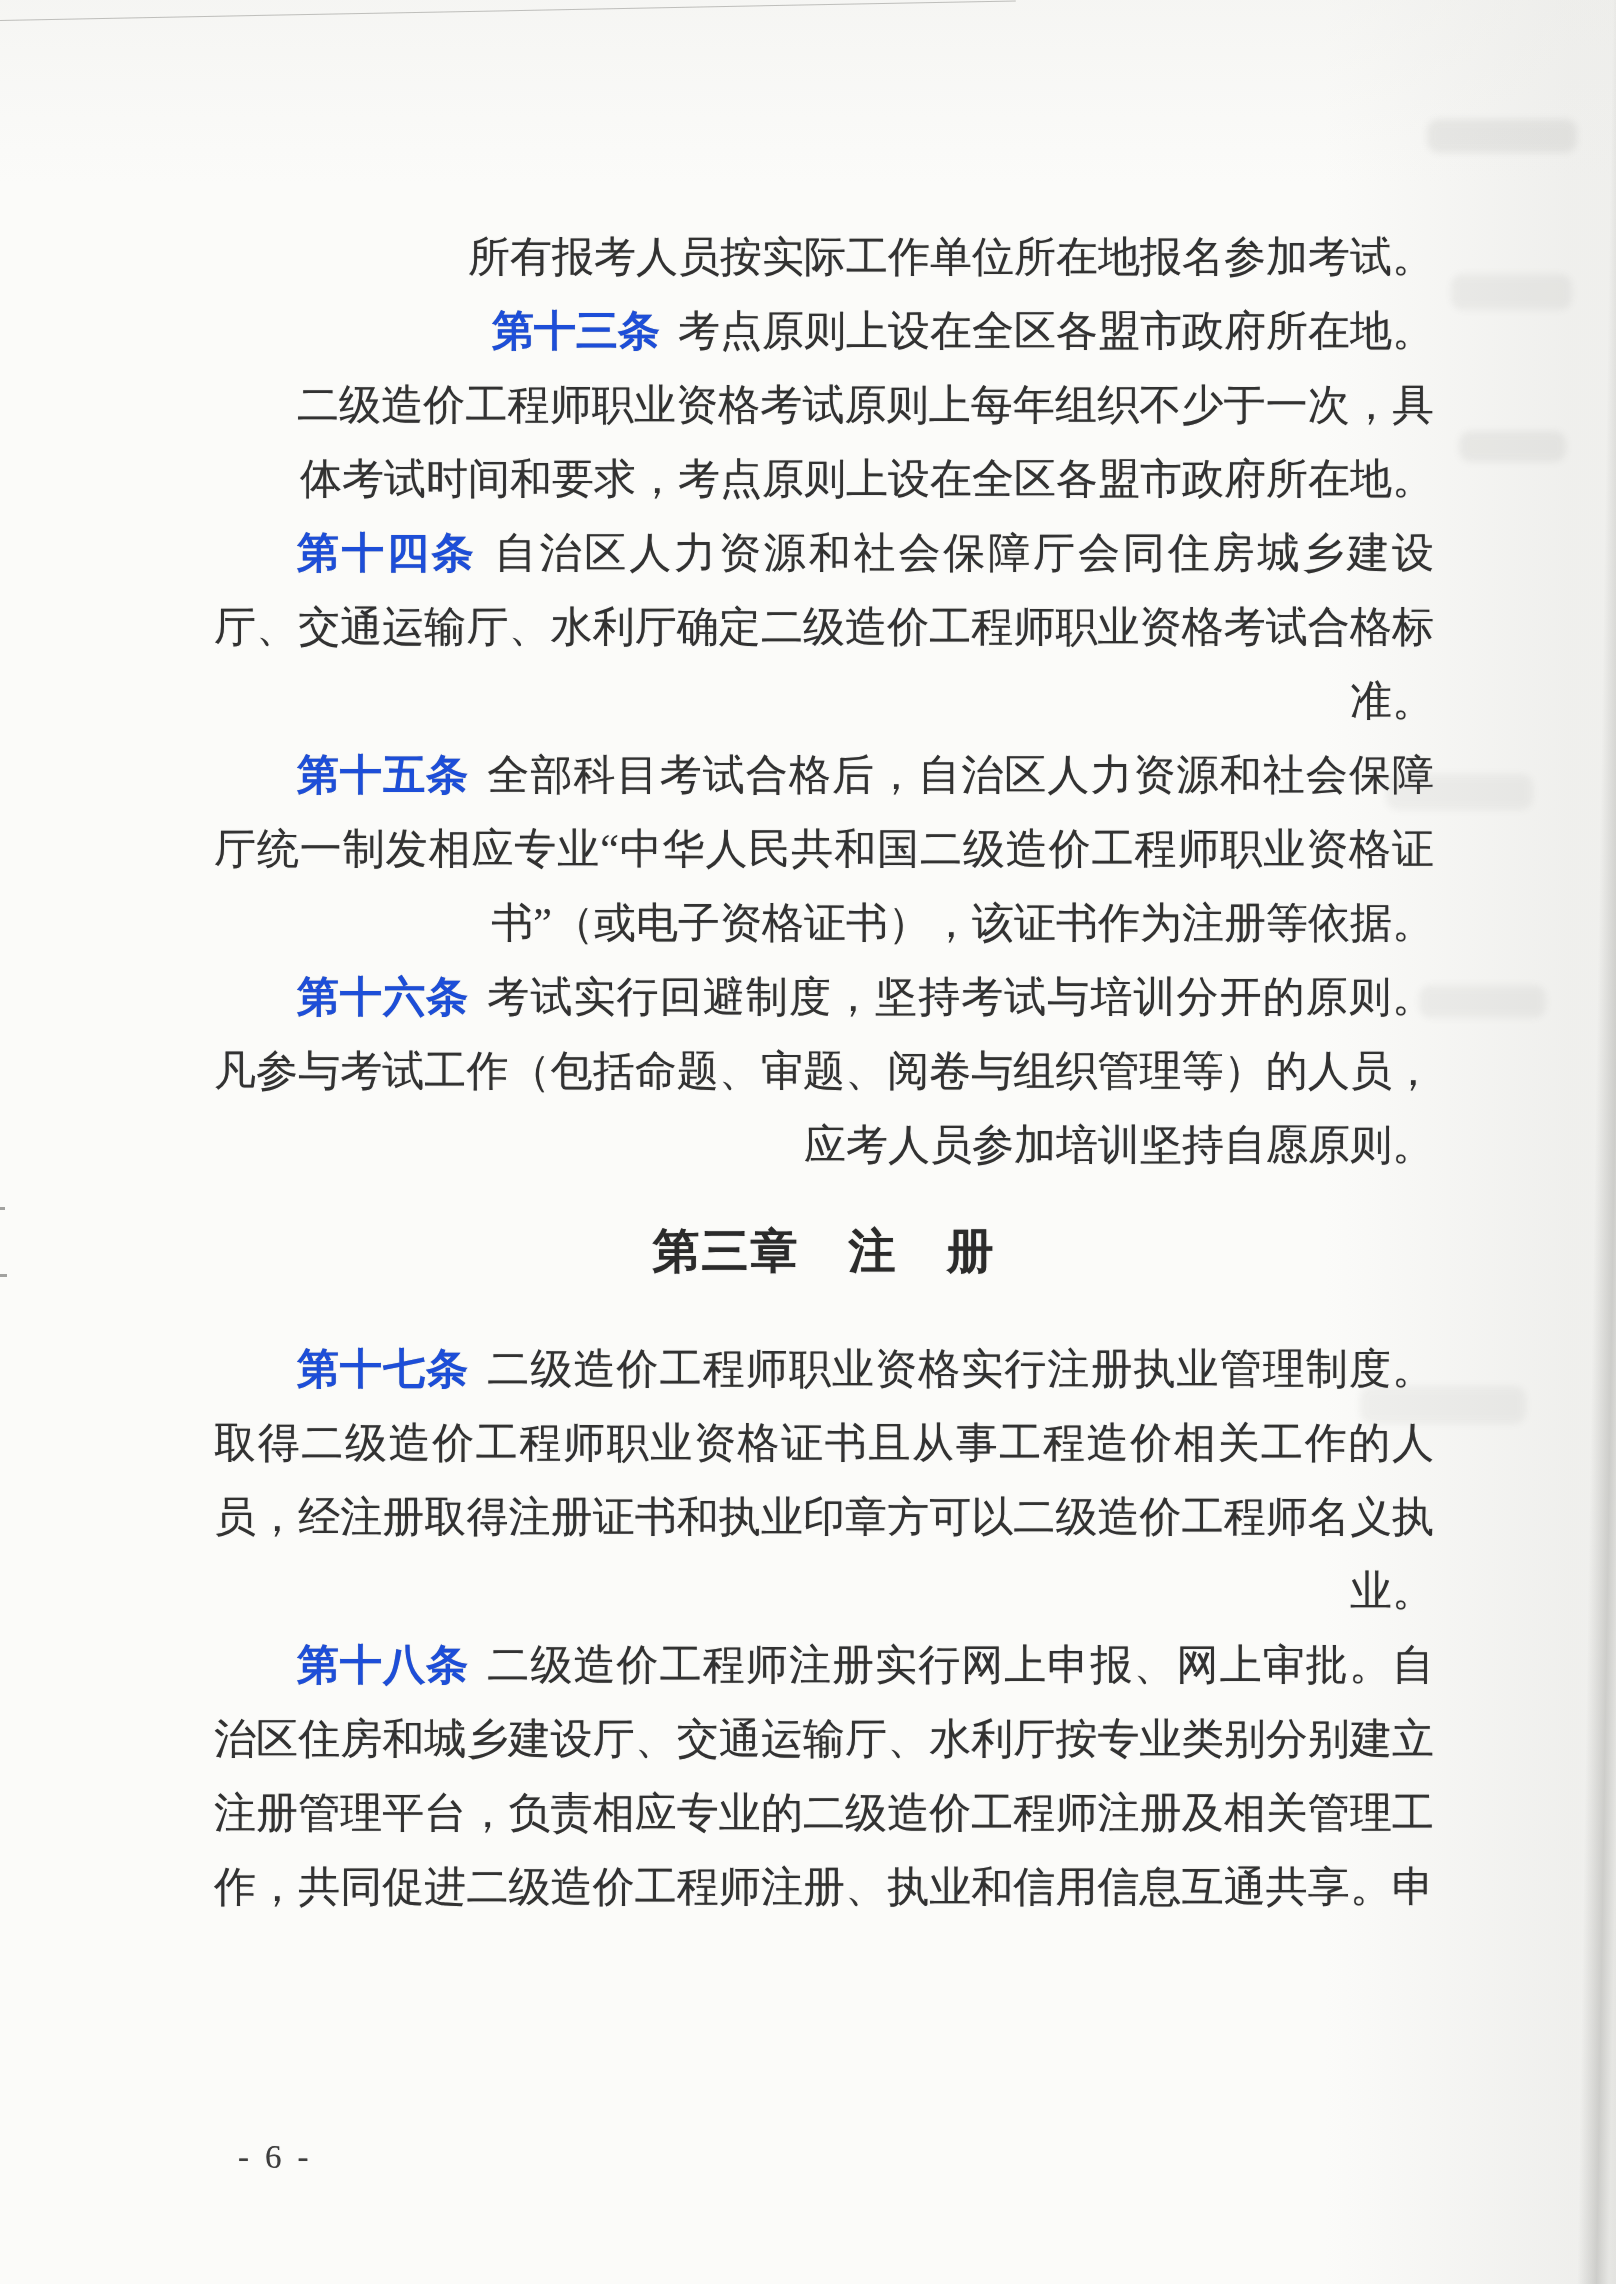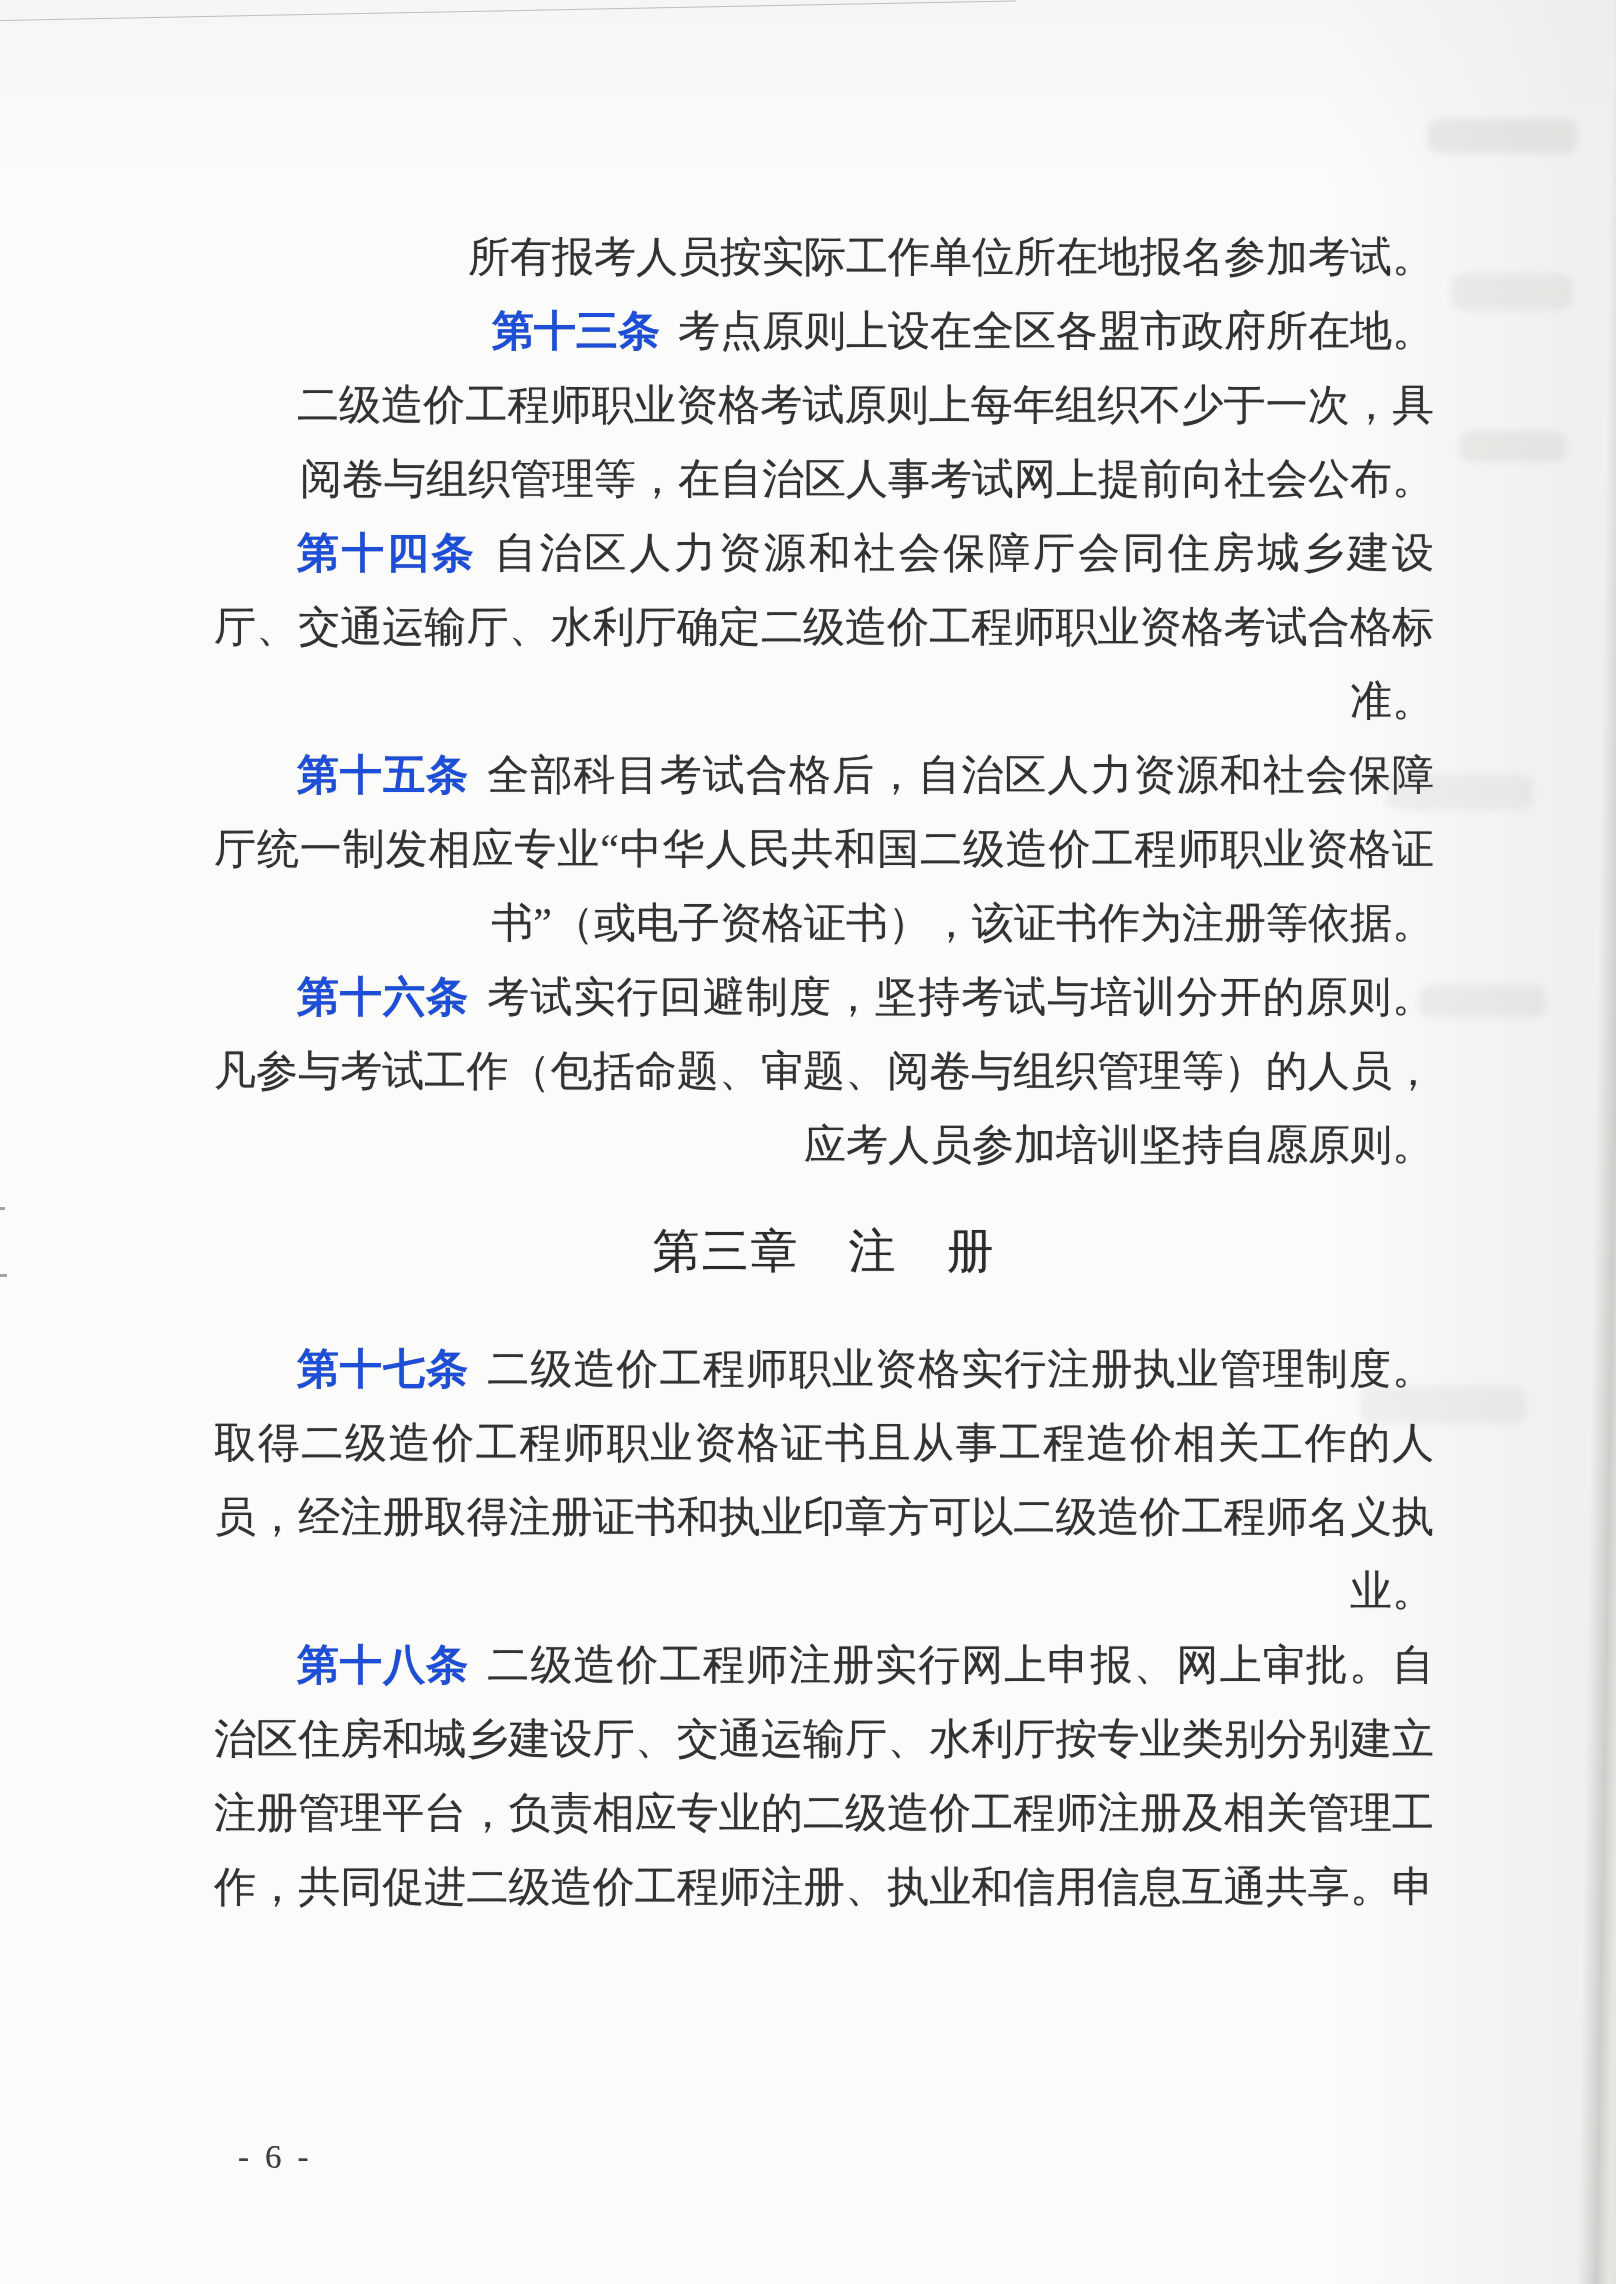--- a/index.html
+++ b/index.html
@@ -30,21 +30,21 @@
     text-align:right;
   }
   .line.indent{text-indent:83px;}
   .line.full{text-align:justify;text-align-last:justify;text-justify:inter-character;}
   .article-no{font-weight:bold;color:#1d4ed8;margin-right:18px;}
   .chapter-heading{
     height:78px;line-height:78px;
     margin:30px 0 42px 0;
     text-align:center;
     font-family:"Liberation Sans","DejaVu Sans",sans-serif;
-    font-weight:normal;font-size:47px;color:#2b2b2b;
+    font-weight:bold;font-size:47px;color:#2b2b2b;
     letter-spacing:2px;
     text-shadow:0 0 1px rgba(40,40,40,.5);
   }
   .page-number{
     position:absolute;left:238px;top:2139px;
     font-size:33px;letter-spacing:3.9px;color:#3d3d3d;
     text-shadow:0 0 0.7px rgba(60,60,60,.5);
   }
   
   .scratch-line{
@@ -84,21 +84,21 @@
   <div class="smudge s4"></div>
   <div class="smudge s5"></div>
   <div class="smudge s6"></div>
   <div class="edge-tick t1"></div>
   <div class="edge-tick t2"></div>
 
   <div class="content" id="content">
       <div class="line indent">所有报考人员按实际工作单位所在地报名参加考试。</div>
       <div class="line indent"><b class="article-no">第十三条</b><span>考点原则上设在全区各盟市政府所在地。</span></div>
       <div class="line indent full">二级造价工程师职业资格考试原则上每年组织不少于一次，具</div>
-      <div class="line">阅卷与组织管理等，在自治区人事考试网上提前向社会公布。</div>
+      <div class="line">体考试时间和要求，考点原则上设在全区各盟市政府所在地。</div>
       <div class="line indent full"><b class="article-no">第十四条</b><span>自治区人力资源和社会保障厅会同住房城乡建设</span></div>
       <div class="line full">厅、交通运输厅、水利厅确定二级造价工程师职业资格考试合格标</div>
       <div class="line">准。</div>
       <div class="line indent full"><b class="article-no">第十五条</b><span>全部科目考试合格后，自治区人力资源和社会保障</span></div>
       <div class="line full">厅统一制发相应专业“中华人民共和国二级造价工程师职业资格证</div>
       <div class="line">书”（或电子资格证书），该证书作为注册等依据。</div>
       <div class="line indent full"><b class="article-no">第十六条</b><span>考试实行回避制度，坚持考试与培训分开的原则。</span></div>
       <div class="line full">凡参与考试工作（包括命题、审题、阅卷与组织管理等）的人员，</div>
       <div class="line">应考人员参加培训坚持自愿原则。</div>
       <div class="chapter-heading">第三章　注　册</div>

